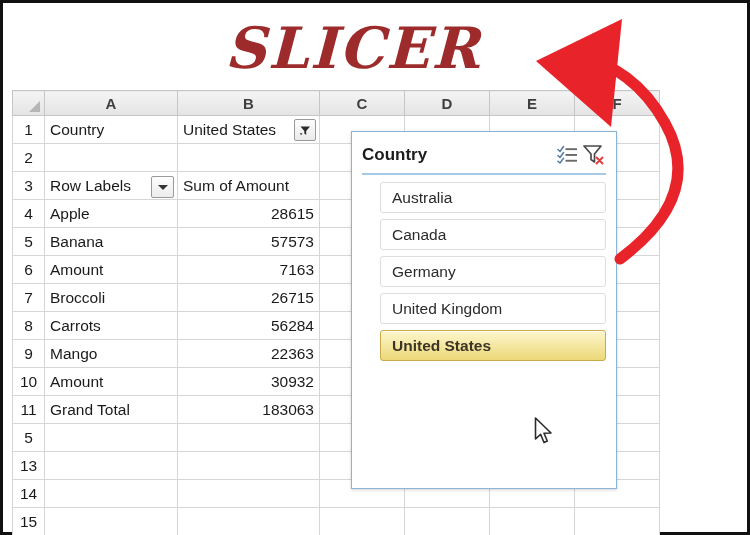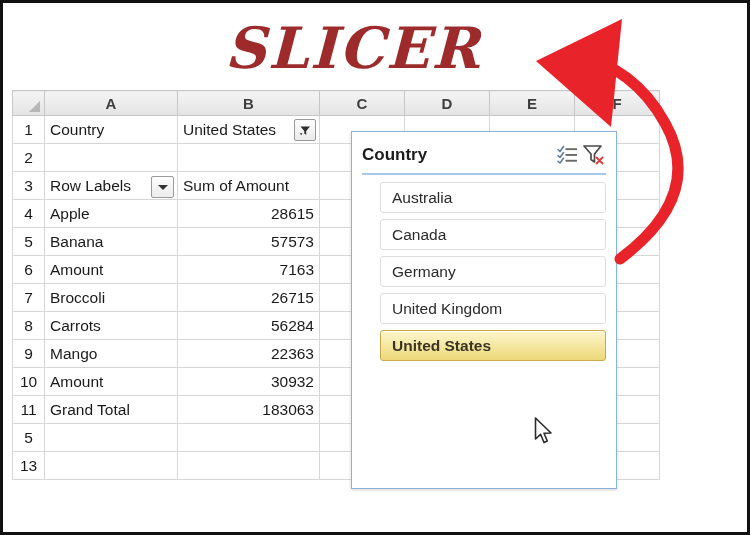--- a/index.html
+++ b/index.html
@@ -249,20 +249,38 @@
           <td class="rowhead">5</td>
           <td></td>
             <td></td>
           <td></td>
             <td></td>
           <td></td>
             <td></td>
         </tr>
         <tr>
           <td class="rowhead">13</td>
+          <td></td>
+            <td></td>
+          <td></td>
+            <td></td>
+          <td></td>
+            <td></td>
+        </tr>
+        <tr>
+          <td class="rowhead">14</td>
+          <td></td>
+            <td></td>
+          <td></td>
+            <td></td>
+          <td></td>
+            <td></td>
+        </tr>
+        <tr>
+          <td class="rowhead">15</td>
           <td></td>
             <td></td>
           <td></td>
             <td></td>
           <td></td>
             <td></td>
         </tr>
       </tbody>
     </table>
   </div>

